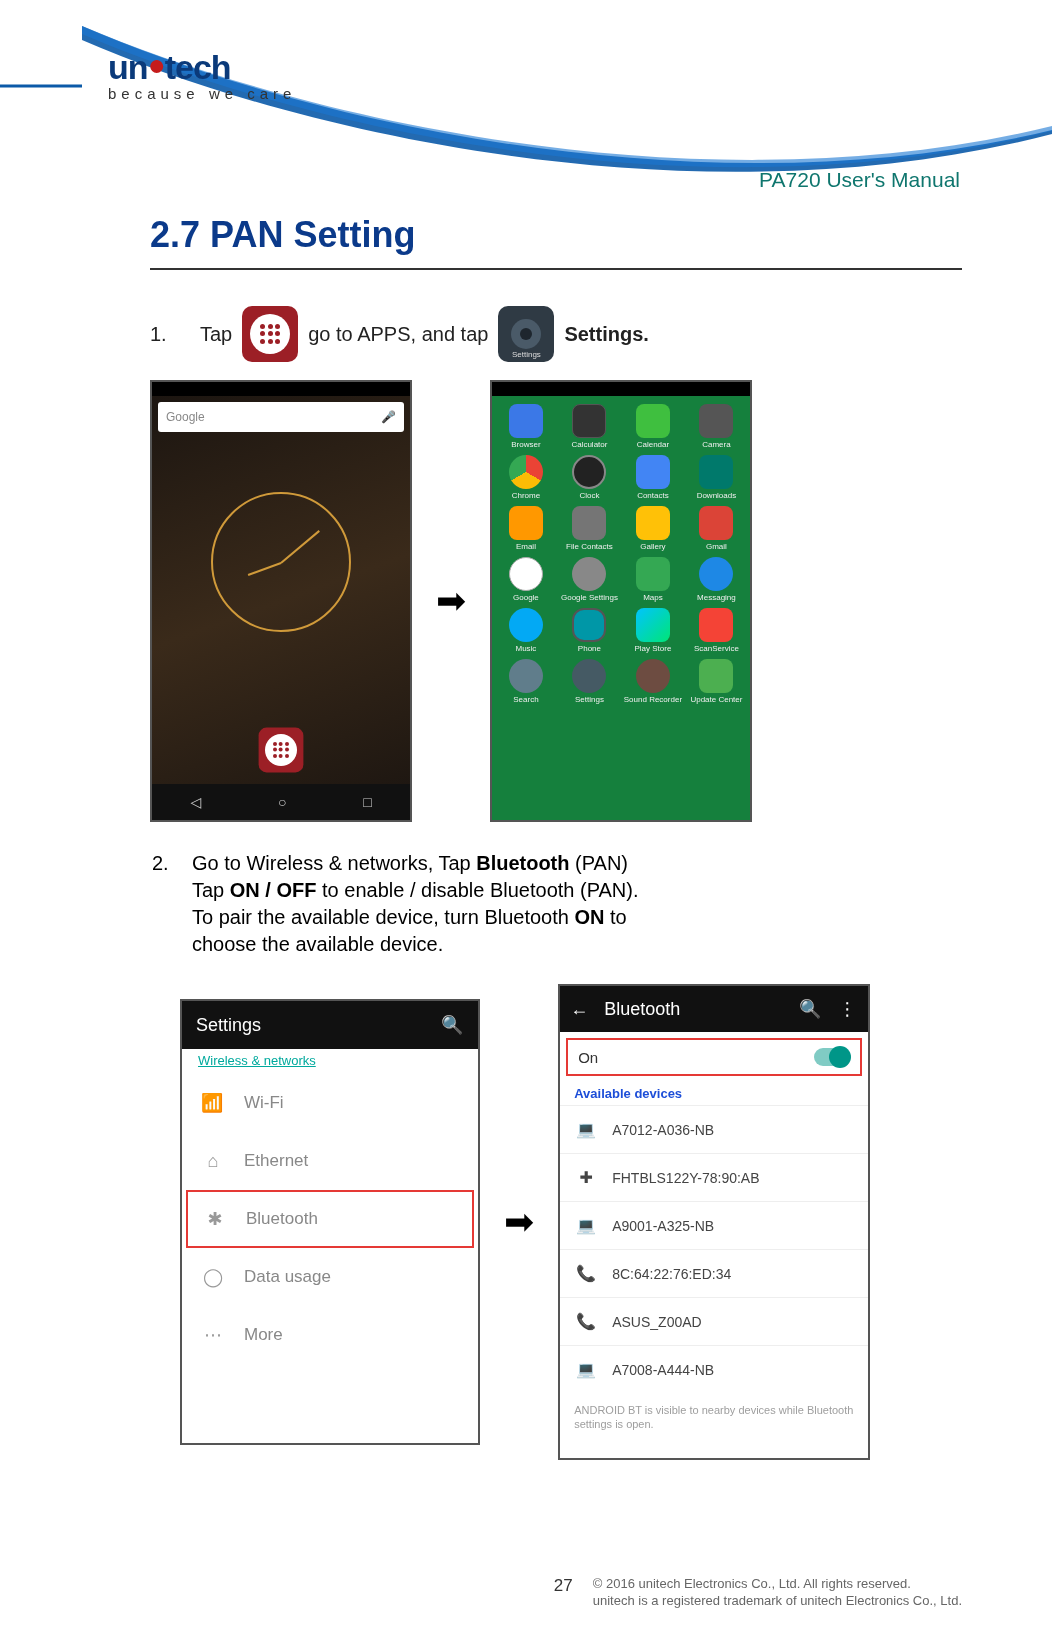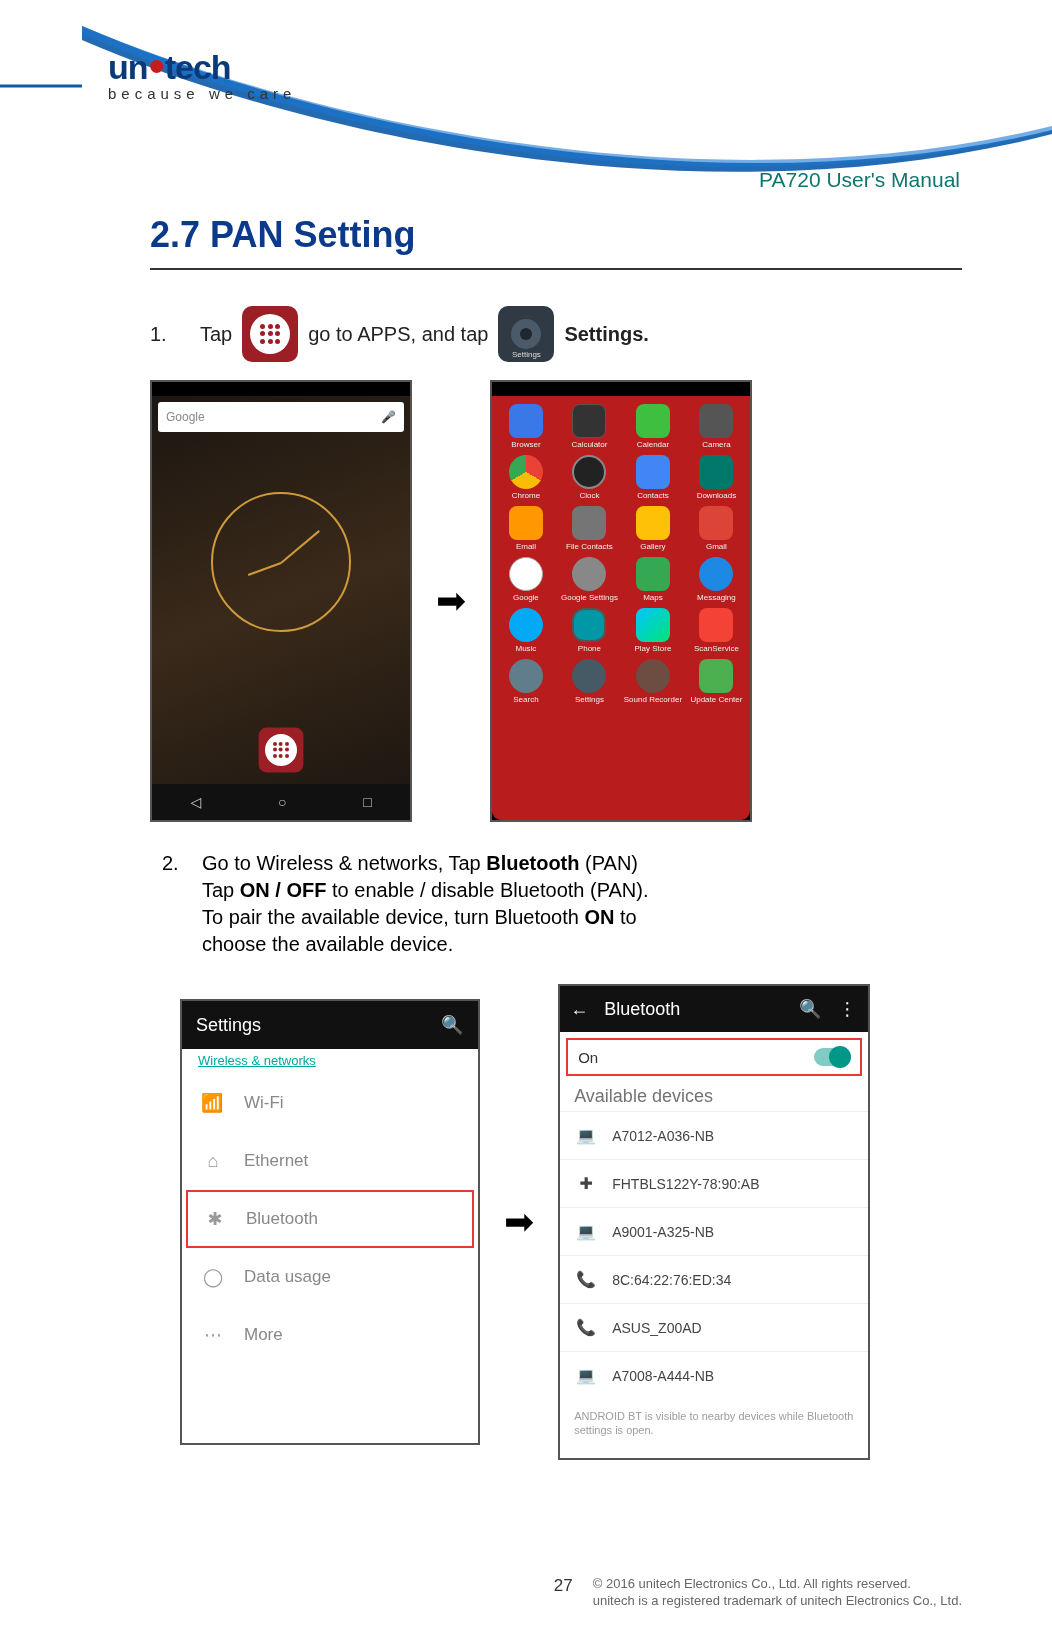--- a/index.html
+++ b/index.html
@@ -123,21 +123,21 @@
   .ic.email{background:#ff9800;} .ic.fm{background:#757575;} .ic.gal{background:#ffc107;} .ic.gmail{background:#db4437;}
   .ic.goog{background:#fff;border:1px solid #aaa;border-radius:50%;} .ic.gset{background:#888;border-radius:50%;}
   .ic.maps{background:#34a853;} .ic.msg{background:#1e88e5;border-radius:50%;}
   .ic.music{background:#03a9f4;border-radius:50%;} .ic.phone{background:#0097a7;border-radius:12px;}
   .ic.play{background:linear-gradient(135deg,#00c4ff,#00e676);} .ic.scan{background:#f44336;}
   .ic.srch{background:#607d8b;border-radius:50%;} .ic.set{background:#455a64;border-radius:50%;}
   .ic.snd{background:#6d4c41;border-radius:50%;} .ic.upd{background:#4caf50;}
 
   .arrow-icon { font-size:36px; color:#000; flex-shrink:0; }
 
-  .step2-text { font-size:20px; line-height:1.35; margin-left:12px; margin-bottom:26px; }
+  .step2-text { font-size:20px; line-height:1.35; margin-left:2px; margin-bottom:26px; }
   .step2-text .num { display:inline-block; width:40px; }
   .step2-text b { font-weight:bold; }
   .step2-indent { margin-left:40px; }
 
   .screenshots-row2 { display:flex; align-items:center; gap:24px; margin-top:10px; }
   .phone2 {
     border: 2px solid #555;
     width:300px; height:446px; background:#fff; position:relative; font-size:15px; color:#666;
   }
   .settings-top { height:48px; background:#111; color:#fff; display:flex; align-items:center; padding:0 14px; font-size:18px; justify-content:space-between; }
@@ -147,21 +147,21 @@
   .set-icon { width:22px; height:22px; display:flex; align-items:center; justify-content:center; font-size:18px; color:#999; }
 
   .phone3 {
     border:2px solid #555; width:312px; height:476px; background:#fff; position:relative; font-size:15px;
   }
   .bt-top { height:46px; background:#111; color:#fff; display:flex; align-items:center; padding:0 12px 0 10px; gap:16px; font-size:18px; }
   .bt-top .sp { flex:1; }
   .bt-on-row { border:2px solid #e53935; margin:6px 6px 2px; padding:8px 10px; display:flex; align-items:center; justify-content:space-between; font-size:15px; color:#333; }
   .toggle { width:36px; height:18px; background:#80cbc4; border-radius:10px; position:relative; }
   .toggle::after { content:""; position:absolute; right:-1px; top:-2px; width:22px; height:22px; background:#009688; border-radius:50%; }
-  .avail { color:#737373; font-size:18px; padding:8px 14px 4px; }
+  .avail { color:#1d4ed8; font-size:13px; padding:8px 14px 4px;font-weight:bold; }
   .bt-dev { display:flex; align-items:center; gap:16px; padding:14px 16px; border-top:1px solid #eee; color:#444; font-size:14px; }
   .bt-dev .dicon { width:20px; text-align:center; font-size:16px; }
   .bt-note { font-size:11px; color:#9e9e9e; padding:10px 14px; line-height:1.3; }
 
   
   .footer {
     position:absolute; bottom:40px; left:0; right:90px;
     display:flex; justify-content:flex-end; align-items:flex-start; gap:20px;
     font-size:13px; color:#666;
   }
@@ -252,21 +252,21 @@
             <span>◁</span>
             <span>○</span>
             <span>□</span>
           </div>
         </div>
       </div>
 
       <div class="arrow-icon">➡</div>
 
       <div class="phone">
-        <div class="phone-inner" style="background:#b91c1c;border-radius:9px;">
+        <div class="phone-inner" style="background:#15803d;">
           <div class="statusbar"></div>
           <div class="app-grid" id="app-grid">
               <div class="app-cell">
                 <div class="ic browser"></div>
                 <span>Browser</span>
               </div>
               <div class="app-cell">
                 <div class="ic calc"></div>
                 <span>Calculator</span>
               </div>

